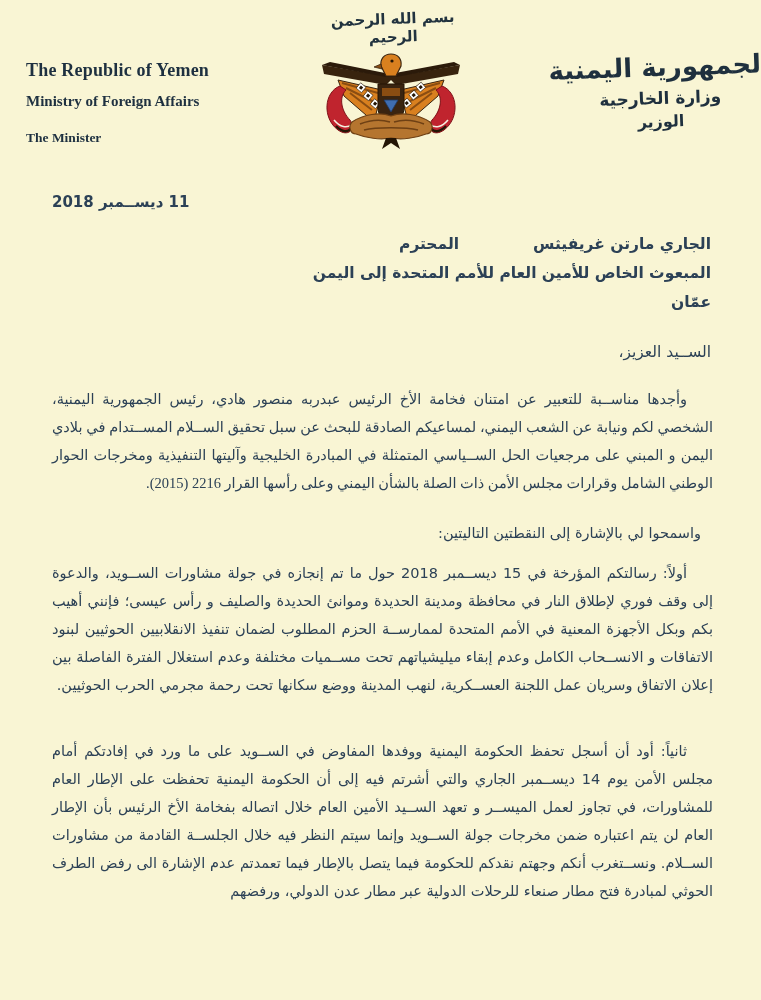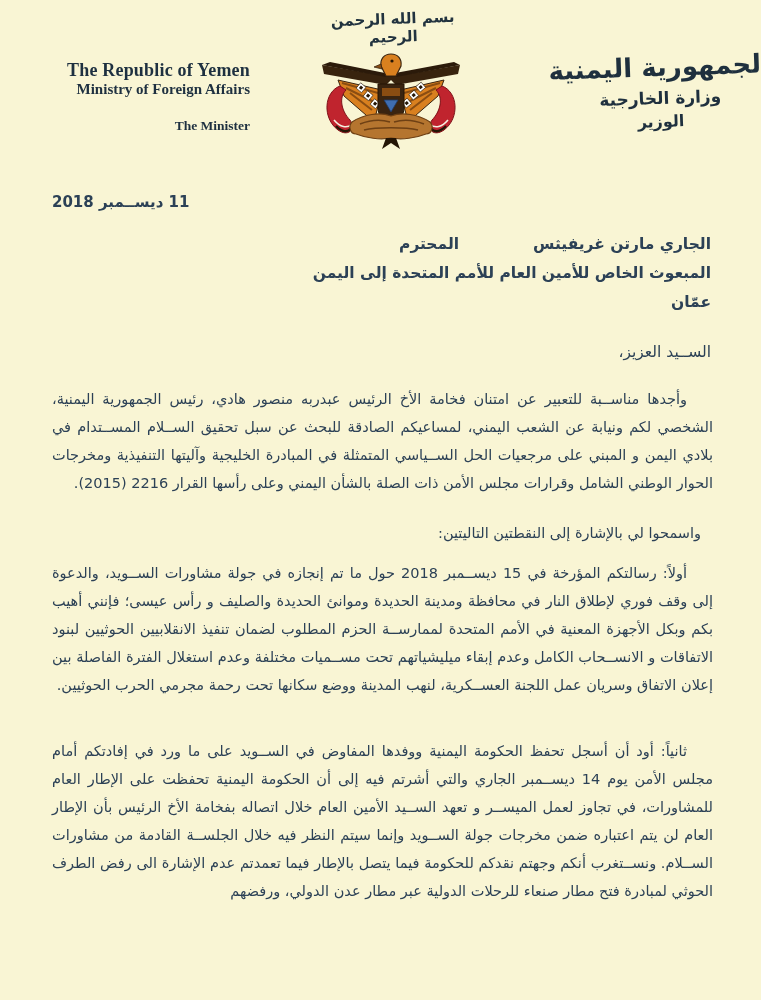--- a/index.html
+++ b/index.html
@@ -10,27 +10,27 @@
     height: 1000px;
     background: #f9f5d4;
     overflow: hidden;
     color: #2c4156;
     margin: 0 auto;
   }
   
   .letterhead-en {
     position: absolute;
     left: 26px; top: 60px; width: 224px;
-    text-align: right;
+    text-align: left;
     font-family: "Liberation Serif", serif;
     font-weight: bold;
     color: #1e3040;
   }
   .letterhead-en .l1 { font-size: 18px; letter-spacing: .2px; }
-  .letterhead-en .l2 { font-size: 15px; }
+  .letterhead-en .l2 { font-size: 15px; margin-top: 12px; }
   .letterhead-en .l3 { font-size: 13.5px; margin-top: 20px; }
 
   .basmala {
     position: absolute;
     left: 318px; top: 10px; width: 150px;
     text-align: center;
     direction: rtl;
     font-size: 15px;
     font-weight: bold;
     color: #22333f;
@@ -84,21 +84,21 @@
     position: absolute;
     top: 385px; right: 48px; left: 52px;
     direction: rtl;
     font-size: 14.5px;
     line-height: 28px;
     text-align: justify;
     color: #2c4156;
   }
   .body p { margin: 0; text-indent: 26px; }
   .p1 { margin-bottom: 20px !important; }
-  .p2 { margin-bottom: 22px !important; }
+  .p2 { margin-bottom: 22px !important; font-family: Liberation Serif, serif; }
   .pnote { margin-bottom: 12px !important; text-indent: 12px !important; }
   .p3 { margin-bottom: 38px !important; }
 </style>
 </head>
 <body>
 
 <div class="page">
 
   <div class="letterhead-en">
     <div class="l1">The Republic of Yemen</div>

